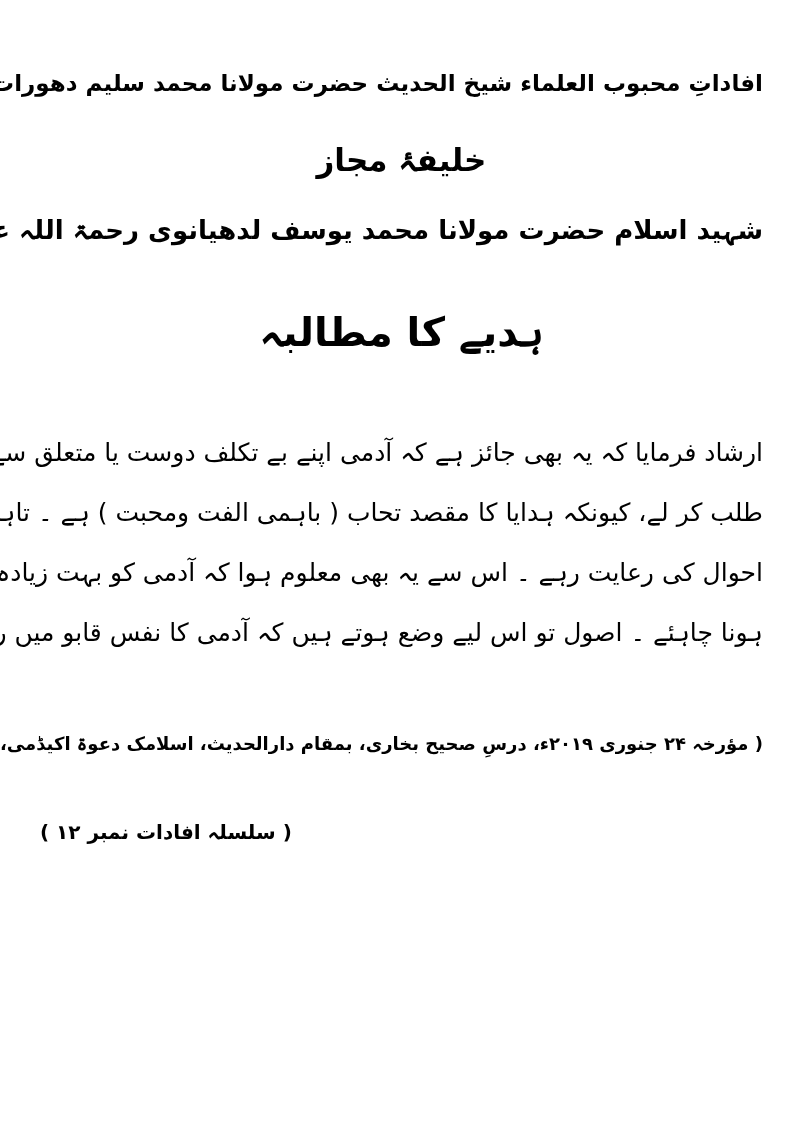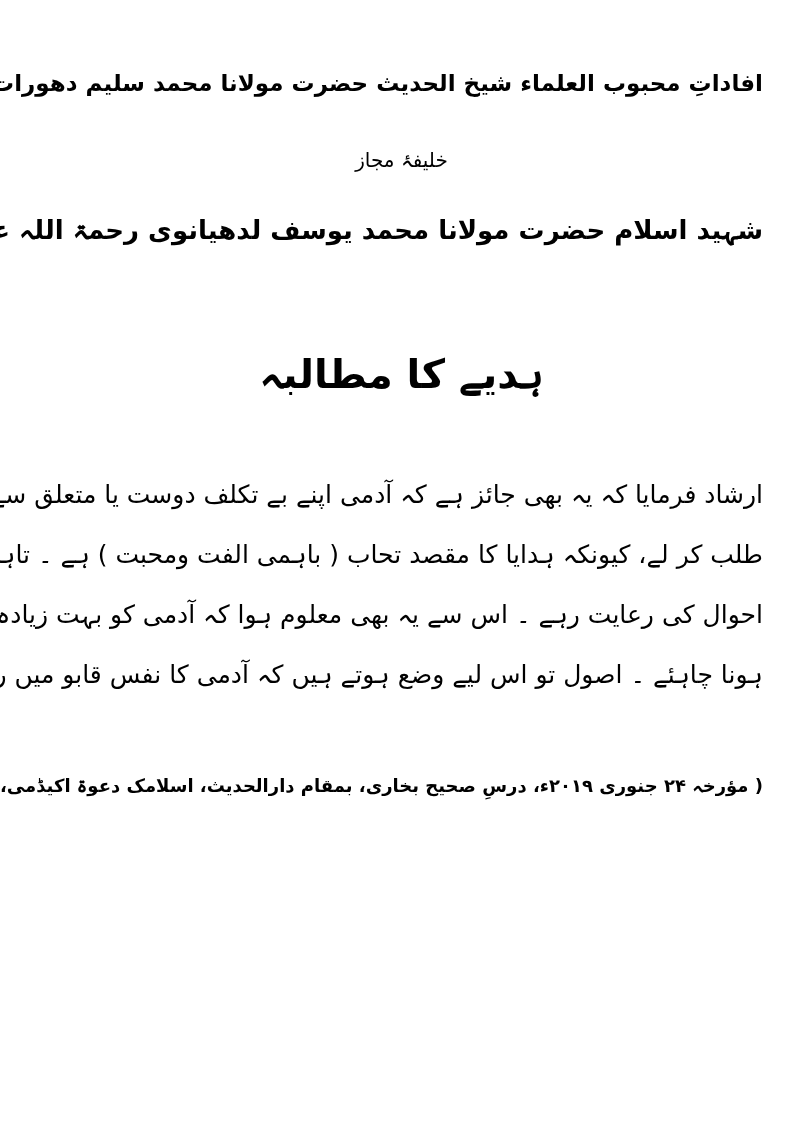--- a/index.html
+++ b/index.html
@@ -24,35 +24,35 @@
   .header-line-1 {
     margin-top: 64px;
     font-size: 23px;
     line-height: 38px;
     font-weight: bold;
     white-space: nowrap;
     text-align: center;
   }
   .header-line-2 {
     margin-top: 40px;
-    font-size: 20px;
+    font-size: 31px;
     line-height: 36px;
-    font-weight: normal;
+    font-weight: bold;
     text-align: center;
   }
   .header-line-3 {
     margin-top: 33px;
     font-size: 26px;
     line-height: 38px;
     font-weight: bold;
     white-space: nowrap;
     text-align: center;
   }
   .doc-title {
-    margin-top: 96px;
+    margin-top: 54px;
     font-size: 40px;
     line-height: 58px;
     font-weight: bold;
     text-align: center;
   }
   .body-paragraph {
     margin-top: 62px;
     font-size: 25px;
   }
   .body-line {
@@ -96,14 +96,15 @@
 
   <div class="body-paragraph">
     <div class="body-line">ارشاد فرمایا کہ یہ بھی جائز ہے کہ آدمی اپنے بے تکلف دوست یا متعلق سے ہدیہ</div>
     <div class="body-line">طلب کر لے، کیونکہ ہدایا کا مقصد تحاب ( باہمی الفت ومحبت ) ہے ۔ تاہم اعتدال و</div>
     <div class="body-line">احوال کی رعایت رہے ۔ اس سے یہ بھی معلوم ہوا کہ آدمی کو بہت زیادہ ترش ودرشت نہیں</div>
     <div class="body-line">ہونا چاہئے ۔ اصول تو اس لیے وضع ہوتے ہیں کہ آدمی کا نفس قابو میں رہے لیکن کبھی آدمی</div>
   </div>
 
   <div class="source-line">( مؤرخہ ۲۴ جنوری ۲۰۱۹ء، درسِ صحیح بخاری، بمقام دارالحدیث، اسلامک دعوۃ اکیڈمی، لیسٹر، برطانیہ )</div>
 
+  <div class="series-line">( سلسلہ افادات نمبر ۱۲ )</div>
 
 </div>
 
 </body></html>

